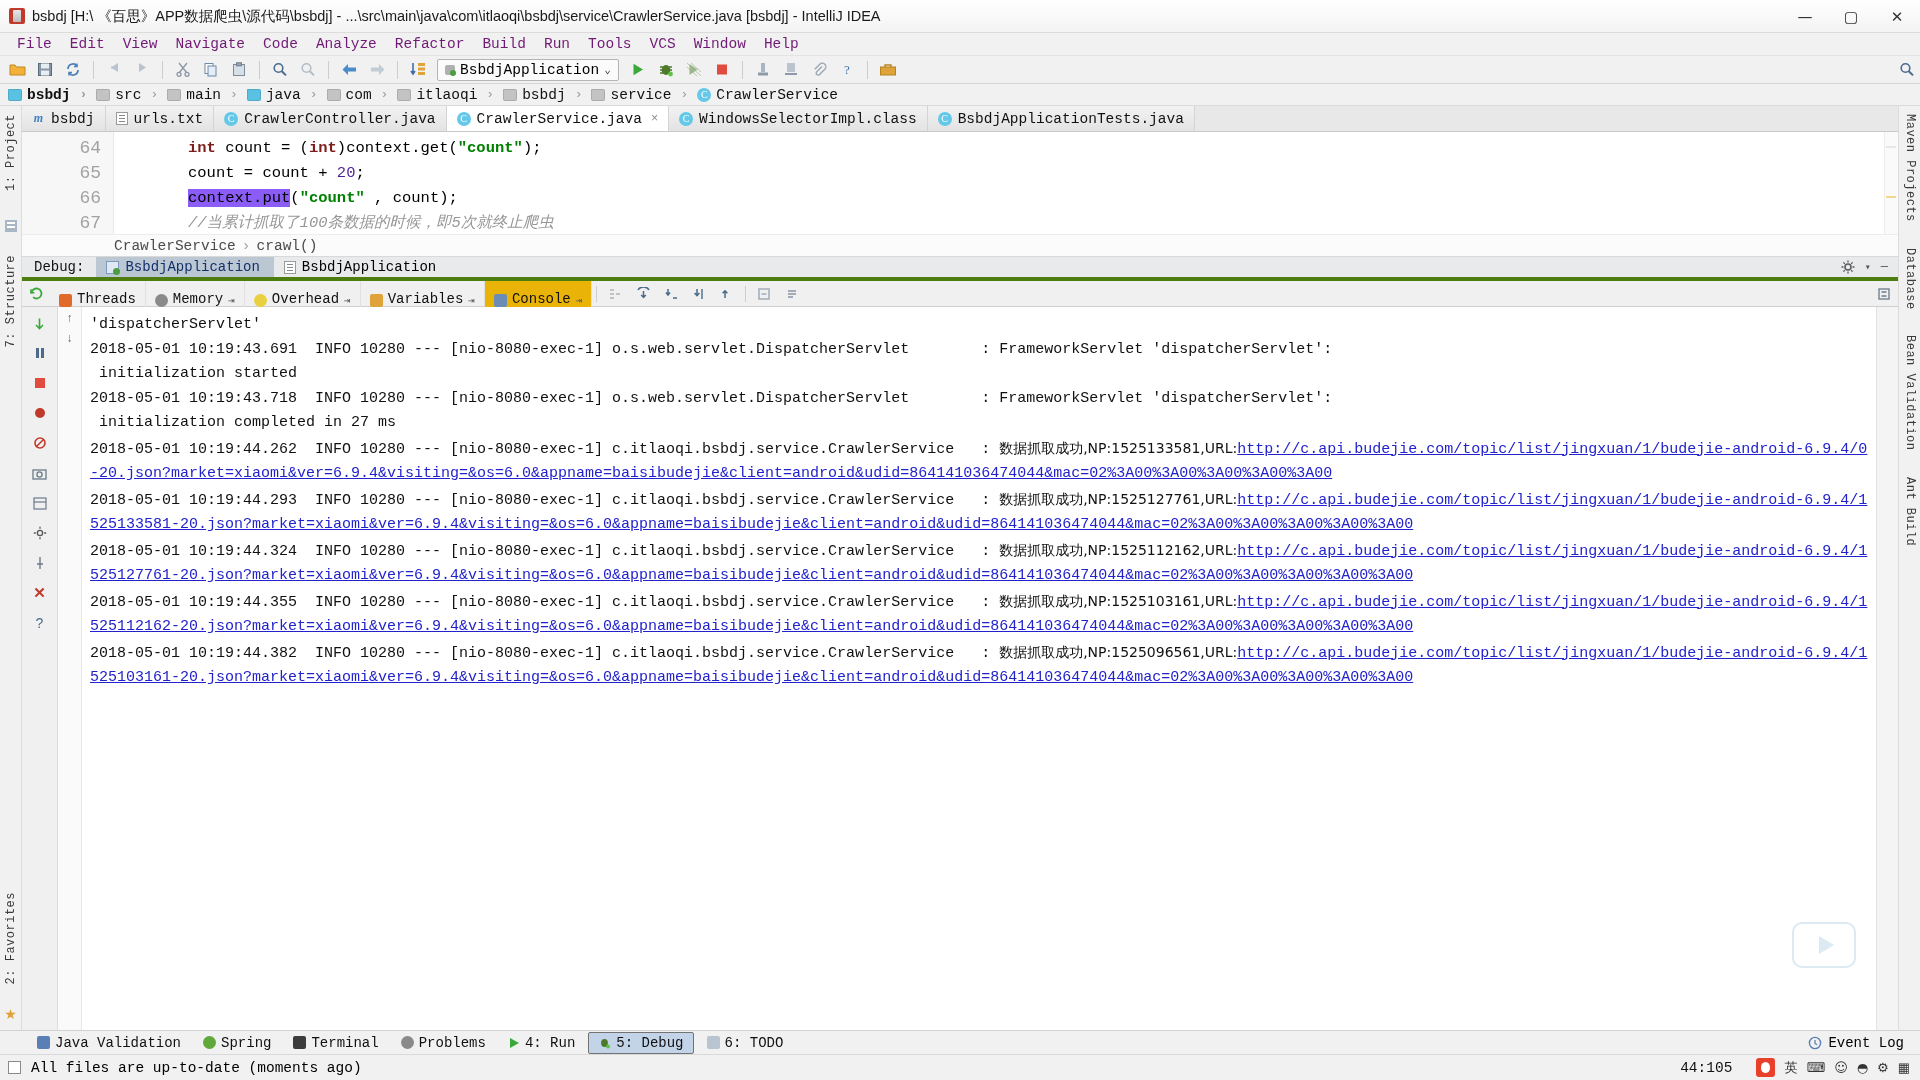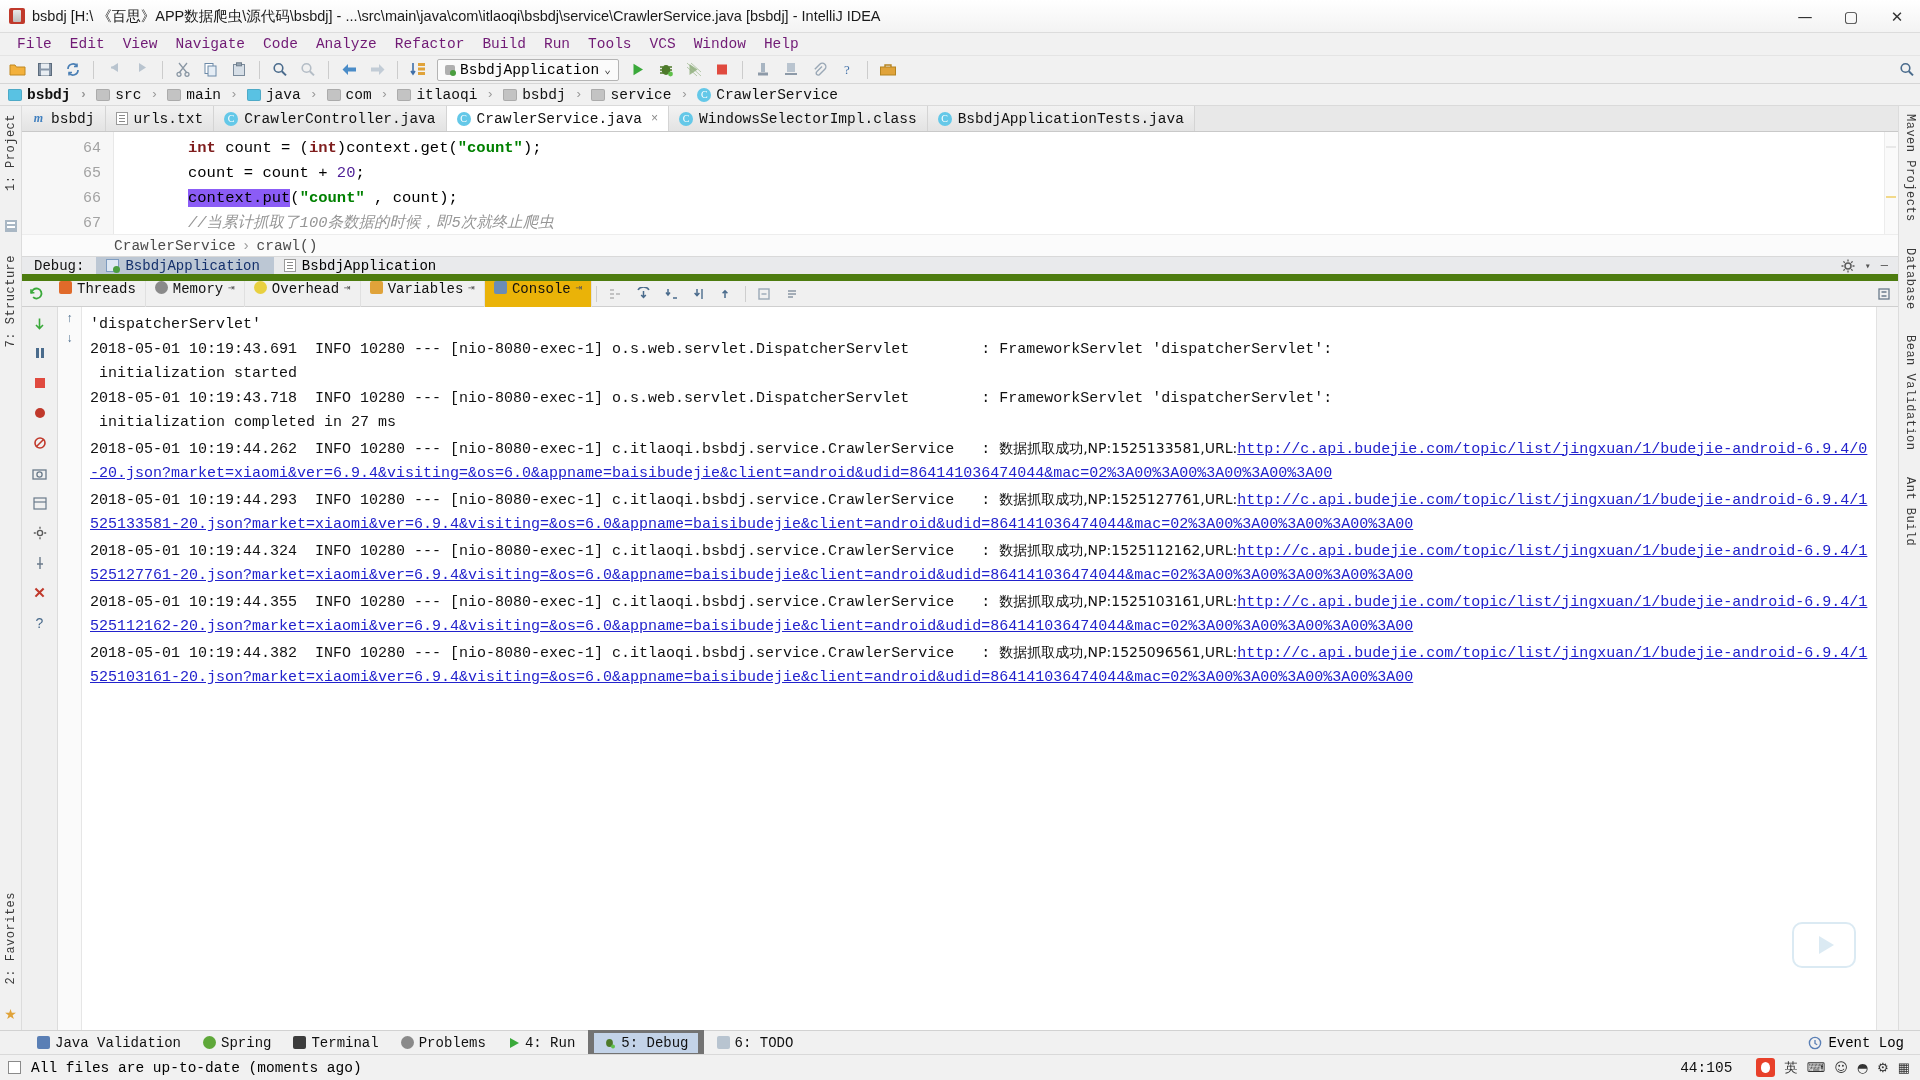--- a/index.html
+++ b/index.html
@@ -96,21 +96,21 @@
   .ic-module { width:13px;height:13px;color:#3f7fbf;font-style:italic;font-weight:bold;font-size:12px;
      display:flex;align-items:center;justify-content:center;flex:none;font-family:"Liberation Serif",serif;}
   .ic-txt { width:12px;height:13px;background:#fff;border:1px solid #9a9a9a;flex:none;position:relative;}
   .ic-txt::after{content:"";position:absolute;left:2px;top:2px;right:2px;height:1px;background:#888;
      box-shadow:0 3px 0 #888, 0 6px 0 #888;}
 
   
   .editorwrap { display:flex; background:#fff; position:relative; }
   .gutter {
     width:92px; background:#f7f7f7; border-right:1px solid #e8e8e8;
-    font-family:"Liberation Mono", monospace; font-size:15px; color:#a2a2a2;
+    font-family:"Liberation Mono", monospace; font-size:18px; color:#a2a2a2;
     text-align:right; padding-top:4px;
   }
   .gutter div { height:25px; line-height:25px; padding-right:12px; }
   .codearea {
     flex:1; font-family:"Liberation Mono", monospace; font-size:15.5px;
     padding-top:4px; position:relative; overflow:hidden;
   }
   .codearea .ln { height:25px; line-height:25px; white-space:pre; padding-left:74px; }
   .kw { color:#7f1d1d; font-weight:bold; }
   .num { color:#4c1d95; }
@@ -127,37 +127,37 @@
   .editcrumb {
     height:23px; background:#fbfbfb; border-top:1px solid #ededed; border-bottom:1px solid #d9d9d9;
     display:flex; align-items:center; padding-left:92px;
     font-family:"Liberation Mono", monospace; font-size:14.5px; color:#4b4b4b;
   }
   .editcrumb .sep { margin:0 6px; color:#9e9e9e; }
 
   
   .debughdr {
     height:24px; background:#e9eaec; display:flex; align-items:stretch;
-    border-bottom:7px solid #4d7c0f; font-family:"Liberation Mono", monospace; font-size:14px;
+    border-bottom:4px solid #4d7c0f; font-family:"Liberation Mono", monospace; font-size:14px;
     position:relative;
   }
   .debughdr .dlabel { display:flex;align-items:center; padding:0 12px; color:#111; }
   .dtab { display:flex; align-items:center; gap:6px; padding:0 14px 0 10px; white-space:nowrap; }
   .dtab.active { background:#bcc7d4; color:#14306b; }
   .dtab .ic-run { width:13px;height:13px;background:#dfe8f3;border:1px solid #7d9bc0;position:relative;flex:none;}
   .dtab .ic-run::after{content:"";position:absolute;right:-2px;bottom:-2px;width:7px;height:7px;border-radius:50%;background:#4a9e3f;}
   .debughdr .hdr-right { margin-left:auto; display:flex; align-items:center; gap:10px; padding-right:10px; }
 
   
   .dbgtoolbar {
     height:26px; background:#f0f0f0; display:flex; align-items:center;
     border-bottom:1px solid #cfcfcf; font-family:"Liberation Mono", monospace; font-size:14px;
   }
   .dbgtoolbar .pane-tab {
-    display:flex; align-items:flex-start; gap:5px; padding:0 9px; height:26px; color:#111;
+    display:flex; align-items:flex-end; gap:5px; padding:0 9px; height:26px; color:#111;
     border-right:1px solid #e0e0e0; white-space:nowrap;
   }
   .pane-tab.sel { background:#eab308; }
   .pin { color:#5a5a5a; font-size:11px; }
   .sq { width:13px;height:13px;flex:none;border-radius:2px; }
   .dbgtoolbar .tb2 { width:28px;height:26px;display:flex;align-items:center;justify-content:center;flex:none;color:#4d4d4d;}
   .dbgtoolbar .dsep { width:1px;height:16px;background:#cecece;margin:0 4px; }
 
   
   .consolewrap { flex:1; display:flex; background:#fff; min-height:0; position:relative; }
@@ -195,21 +195,21 @@
   .midrow { flex:1; display:flex; min-height:0; }
   .centercol { flex:1; display:flex; flex-direction:column; min-width:0; }
 
   
   .bottombar {
     height:24px; background:#f1f1f1; display:flex; align-items:center;
     border-top:1px solid #d2d2d2; font-family:"Liberation Mono", monospace; font-size:14px;
     padding-left:28px; gap:4px;
   }
   .btool { display:flex; align-items:center; gap:5px; padding:2px 9px; color:#111; white-space:nowrap; }
-  .btool.sel { background:#c3d3e8; border:6px solid #737373; border-radius:2px; }
+  .btool.sel { background:#c3d3e8; border:1px solid #737373; border-radius:2px; }
   .bottombar .bspacer { flex:1; }
   .eventlog { display:flex; align-items:center; gap:6px; padding-right:16px; }
 
   
   .statusbar {
     height:26px; background:#f1f1f1; display:flex; align-items:center;
     border-top:1px solid #d9d9d9; font-family:"Liberation Mono", monospace; font-size:14.5px;
     padding-left:8px; gap:10px;
   }
   .statusbar .sb-box { width:13px;height:13px;border:1px solid #8a8a8a;background:#fff;flex:none; }

